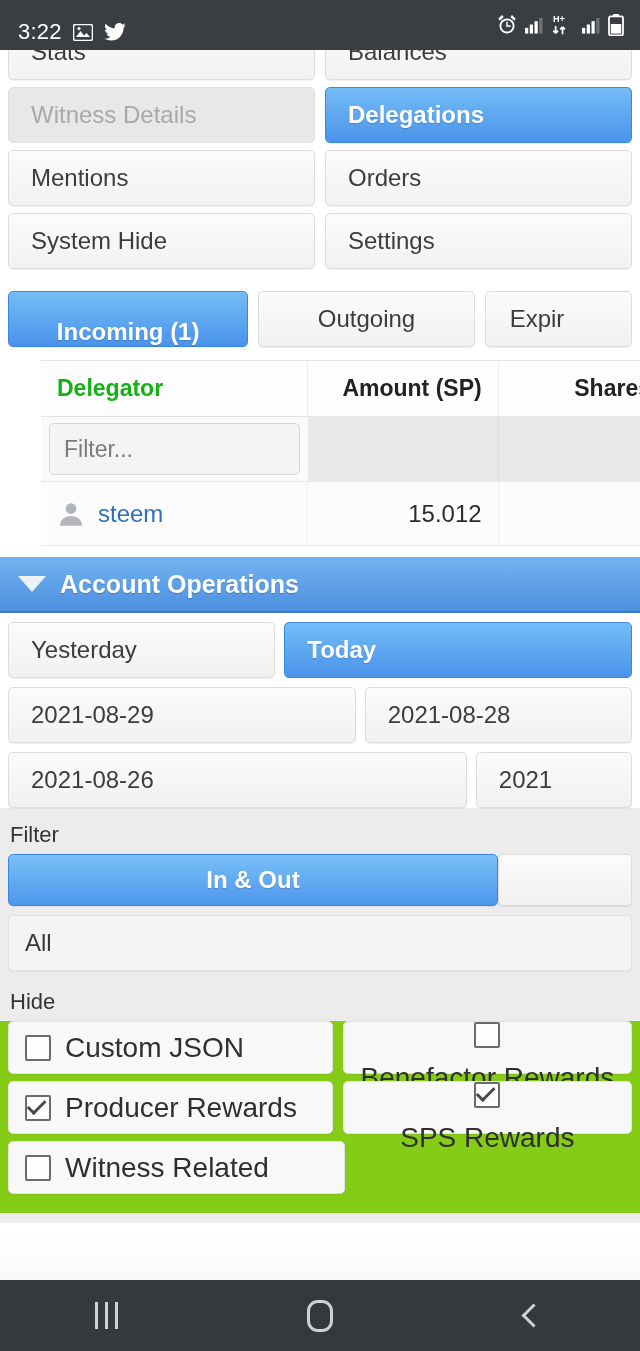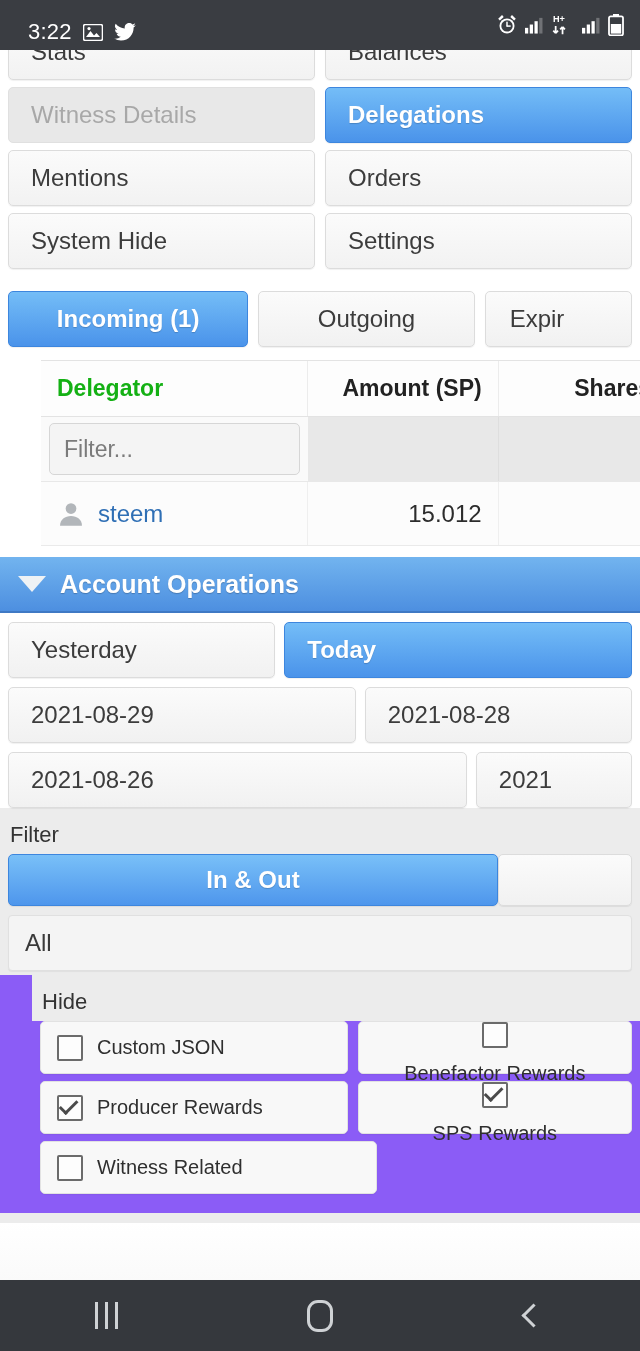--- a/index.html
+++ b/index.html
@@ -7,21 +7,21 @@
     width: 640px; height: 1351px;
     font-family: "Liberation Sans", sans-serif;
     background: #ffffff;
     overflow: hidden;
   }
   #screen { position: relative; width: 640px; height: 1351px; overflow: hidden; background:#ffffff; }
 
   
   .statusbar {
     height: 64px; background: #3a3d42; color: #ffffff;
-    display: flex; align-items: center; padding: 0 28px;
+    display: flex; align-items: center; padding: 0 18px;
     font-size: 21px; position: relative;
   }
   .sb-left { display:flex; align-items:center; gap:11px; }
   .sb-time { font-size:22px; letter-spacing:0.2px; font-weight:400; }
   .sb-right { position:absolute; right:16px; top:0; height:50px; display:flex; align-items:center; gap:7px; }
 
   .ic { display:inline-block; line-height:0; }
 
   
   .page { position:absolute; top:50px; left:0; right:0; bottom:71px; background:#ffffff; overflow:hidden; }
@@ -48,21 +48,21 @@
 
   
   .tabrow { display:flex; gap:10px; padding: 0 8px; margin-top: 22px; }
   .tab {
     background: linear-gradient(180deg,#fbfbfb 0%,#f1f1f1 100%);
     border:1px solid #dcdcdc; border-radius:5px;
     height:56px; display:flex; align-items:center; justify-content:center;
     font-size:24px; color:#3c3c3c; white-space:nowrap; padding: 0 24px;
     box-shadow: 0 1px 1px rgba(0,0,0,0.06);
   }
-  .tab.t1 { width:265px; }
+  .tab.t1 { width:265px;align-items:flex-end; }
   .tab.t2 { width:238px; }
   .tab.t3 { width:160px; justify-content:flex-start; }
   .tab.active {
     background: linear-gradient(180deg,#74bdf7 0%, #4a93ea 100%);
     border-color:#3d86de; color:#fff; font-weight:bold;
     text-shadow:0 1px 1px rgba(0,0,0,0.18);
   }
 
   
   .tbl { margin-top: 13px; width:100%;margin-left:41px; }
@@ -144,26 +144,26 @@
   .seg.w549 { width:549px; }
   .seg.w150 { width:150px; }
   .sel-all {
     margin: 9px 8px 0 8px; height:56px;
     background:#f4f4f4; border:1px solid #e0e0e0; border-radius:4px;
     display:flex; align-items:center; padding:0 16px; font-size:24px; color:#3a3a3a;
     box-shadow:0 1px 1px rgba(0,0,0,0.05);
   }
 
   
-  .hidezone { background:#8b5cf6; padding-bottom:12px;padding-left:32px; }
+  .hidezone { background:#84cc16; padding-bottom:12px; }
   .cbrow { display:flex; gap:10px; padding: 0 8px; margin-bottom:7px; }
   .cbbtn {
     background:#f8f8f8; border:1px solid #e2e2e2; border-radius:5px;
     height:53px; display:flex; align-items:center; gap:14px;
-    padding: 0 16px; font-size:20px; color:#2f2f2f; white-space:nowrap;
+    padding: 0 16px; font-size:28px; color:#2f2f2f; white-space:nowrap;
     box-shadow:0 1px 1px rgba(0,0,0,0.05);
   }
   .cb-w337 { width:337px; }
   .cb-w300 { width:300px;flex-direction:column; }
   .box {
     width:26px; height:26px; border:2px solid #6b6b6b; border-radius:2px;
     display:flex; align-items:center; justify-content:center; flex:none;
     background:#fdfdfd;
   }
   .box .chk { display:none; }

